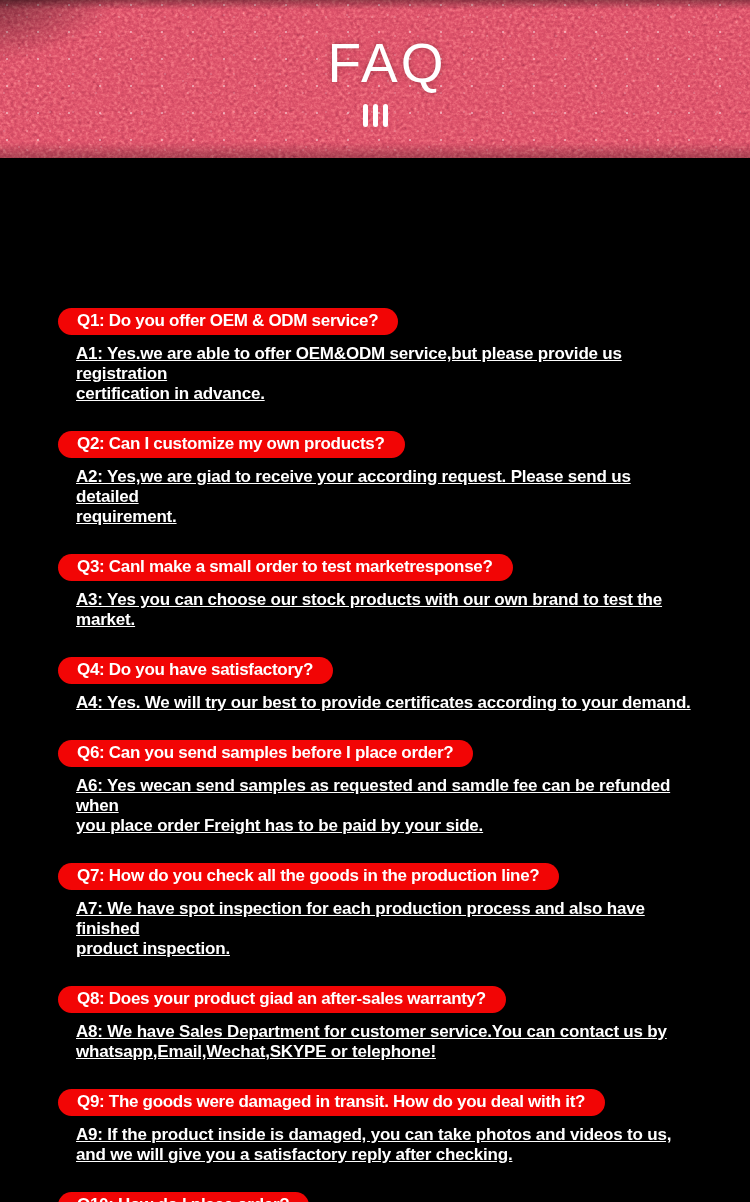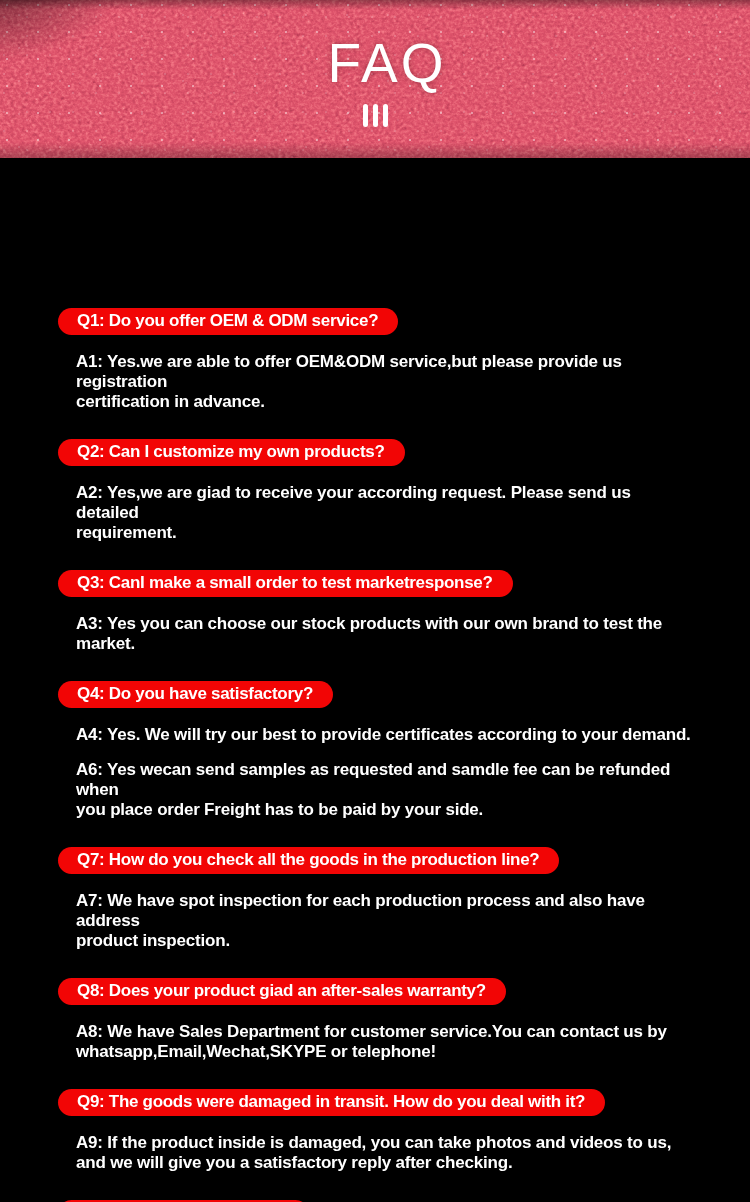--- a/index.html
+++ b/index.html
@@ -96,22 +96,23 @@
     border-radius: 15px;
     margin: 12px 0 9px 0;
   }
   .answer {
     color: #ffffff;
     font-size: 17px;
     font-weight: 700;
     letter-spacing: -0.2px;
     line-height: 20px;
     white-space: pre-line;
-    margin: 8px 0 15px 18px;
+    margin: 0 0 15px 18px;
     max-width: 645px;
+    text-decoration: underline;
   }
 </style>
 </head>
 <body>
 
 <div class="page">
 
   <header class="hero">
     <svg class="glitter-bg" width="750" height="158" viewBox="0 0 750 158" preserveAspectRatio="none" xmlns="http://www.w3.org/2000/svg">
       <defs>
@@ -161,27 +162,28 @@
 
     <section class="qa-block">
       <div class="q-pill">Q4: Do you have satisfactory?</div>
       <p class="answer">A4: Yes. We will try our best to provide certificates according to your demand.</p>
     </section>
 
     <section class="qa-block">
     </section>
 
     <section class="qa-block">
+      <div class="q-pill">Q6: Can you send samples before I place order?</div>
       <p class="answer">A6: Yes wecan send samples as requested and samdle fee can be refunded when
 you place order Freight has to be paid by your side.</p>
     </section>
 
     <section class="qa-block">
       <div class="q-pill">Q7: How do you check all the goods in the production line?</div>
-      <p class="answer">A7: We have spot inspection for each production process and also have address
+      <p class="answer">A7: We have spot inspection for each production process and also have finished
 product inspection.</p>
     </section>
 
     <section class="qa-block">
       <div class="q-pill">Q8: Does your product giad an after-sales warranty?</div>
       <p class="answer">A8: We have Sales Department for customer service.You can contact us by
 whatsapp,Email,Wechat,SKYPE or telephone!</p>
     </section>
 
     <section class="qa-block">

